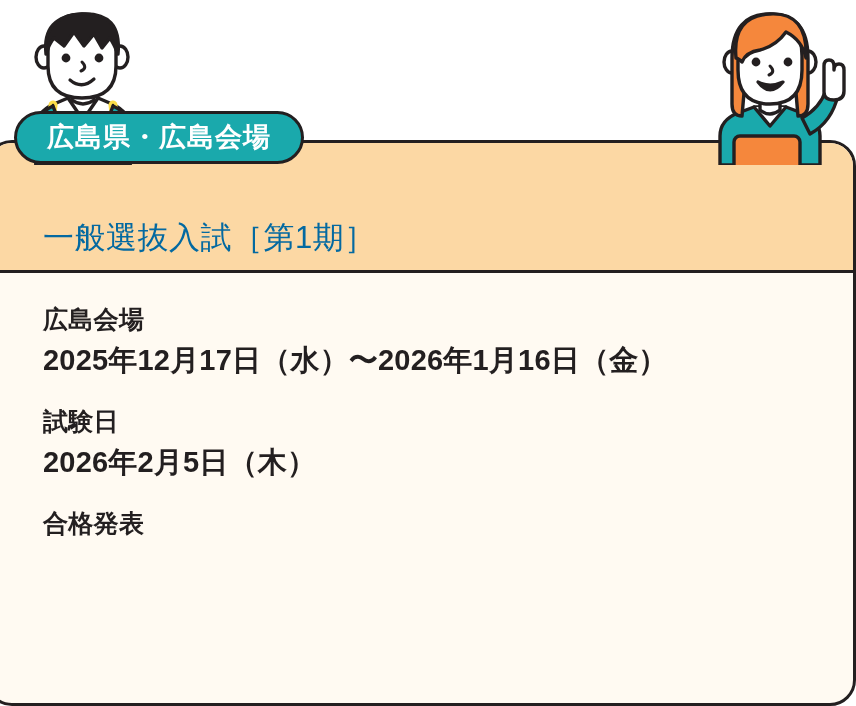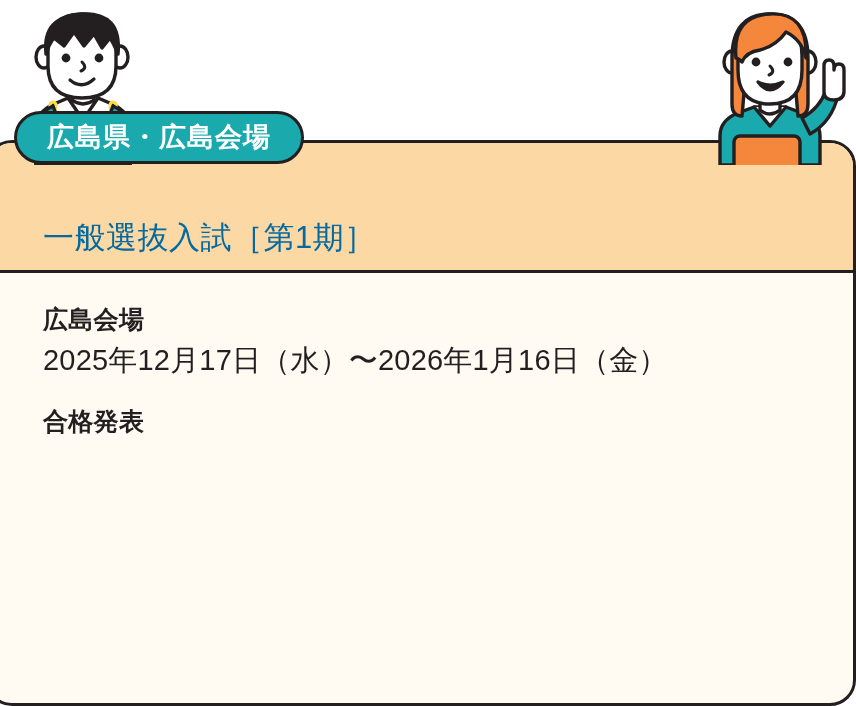--- a/index.html
+++ b/index.html
@@ -82,21 +82,21 @@
     font-size: 25px;
     font-weight: 700;
     color: #231f20;
     line-height: 1.35;
     letter-spacing: 0.3px;
     white-space: nowrap;
   }
 
   .entry-value {
     font-size: 29px;
-    font-weight: 400;
+    font-weight: 700;
     color: #231f20;
     line-height: 1.42;
     letter-spacing: 0.2px;
     white-space: nowrap;
     margin-top: 3px;
   }
 
   
   #region-pill {
     position: absolute;
@@ -205,20 +205,22 @@
     </div>
 
     <div id="card-body">
 
       <div class="entry">
         <div class="entry-label">広島会場</div>
         <div class="entry-value">2025年12月17日（水）〜2026年1月16日（金）</div>
       </div>
 
       <div class="entry">
+        <div class="entry-label">試験日</div>
+        <div class="entry-value">2026年2月5日（木）</div>
       </div>
 
       <div class="entry">
         <div class="entry-label">合格発表</div>
       </div>
 
     </div>
   </div>
 
   <div id="region-pill">

